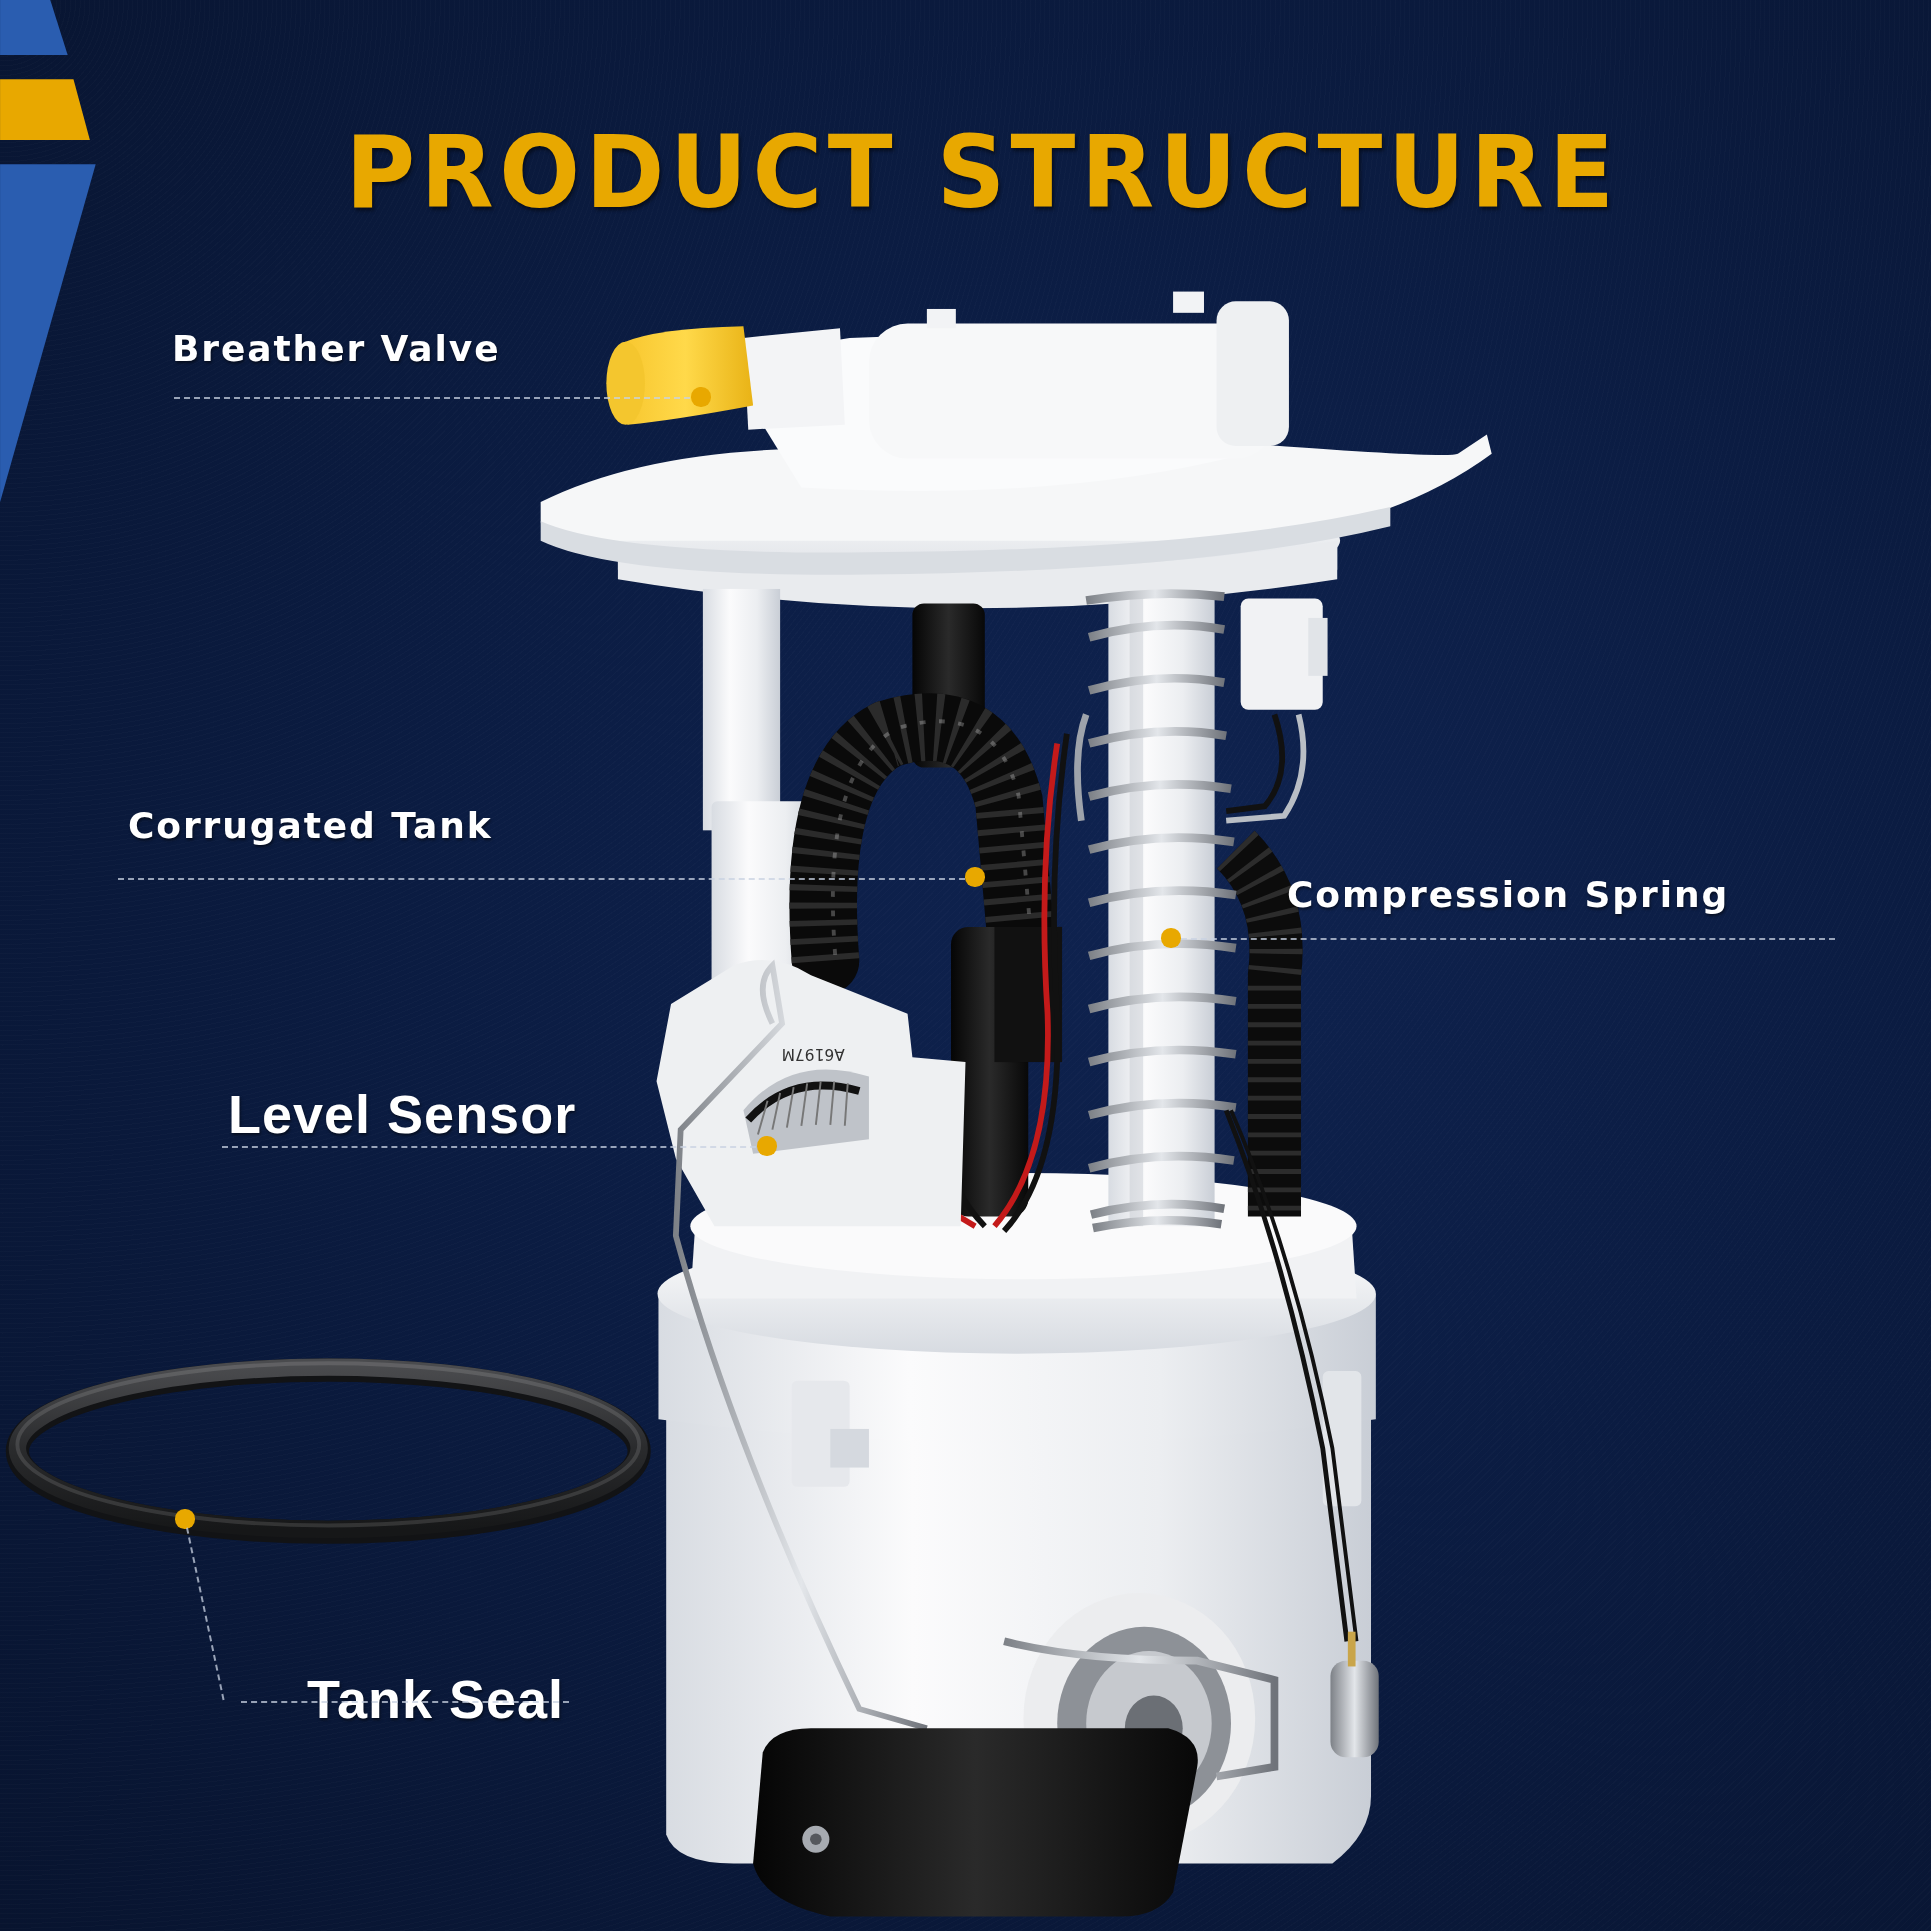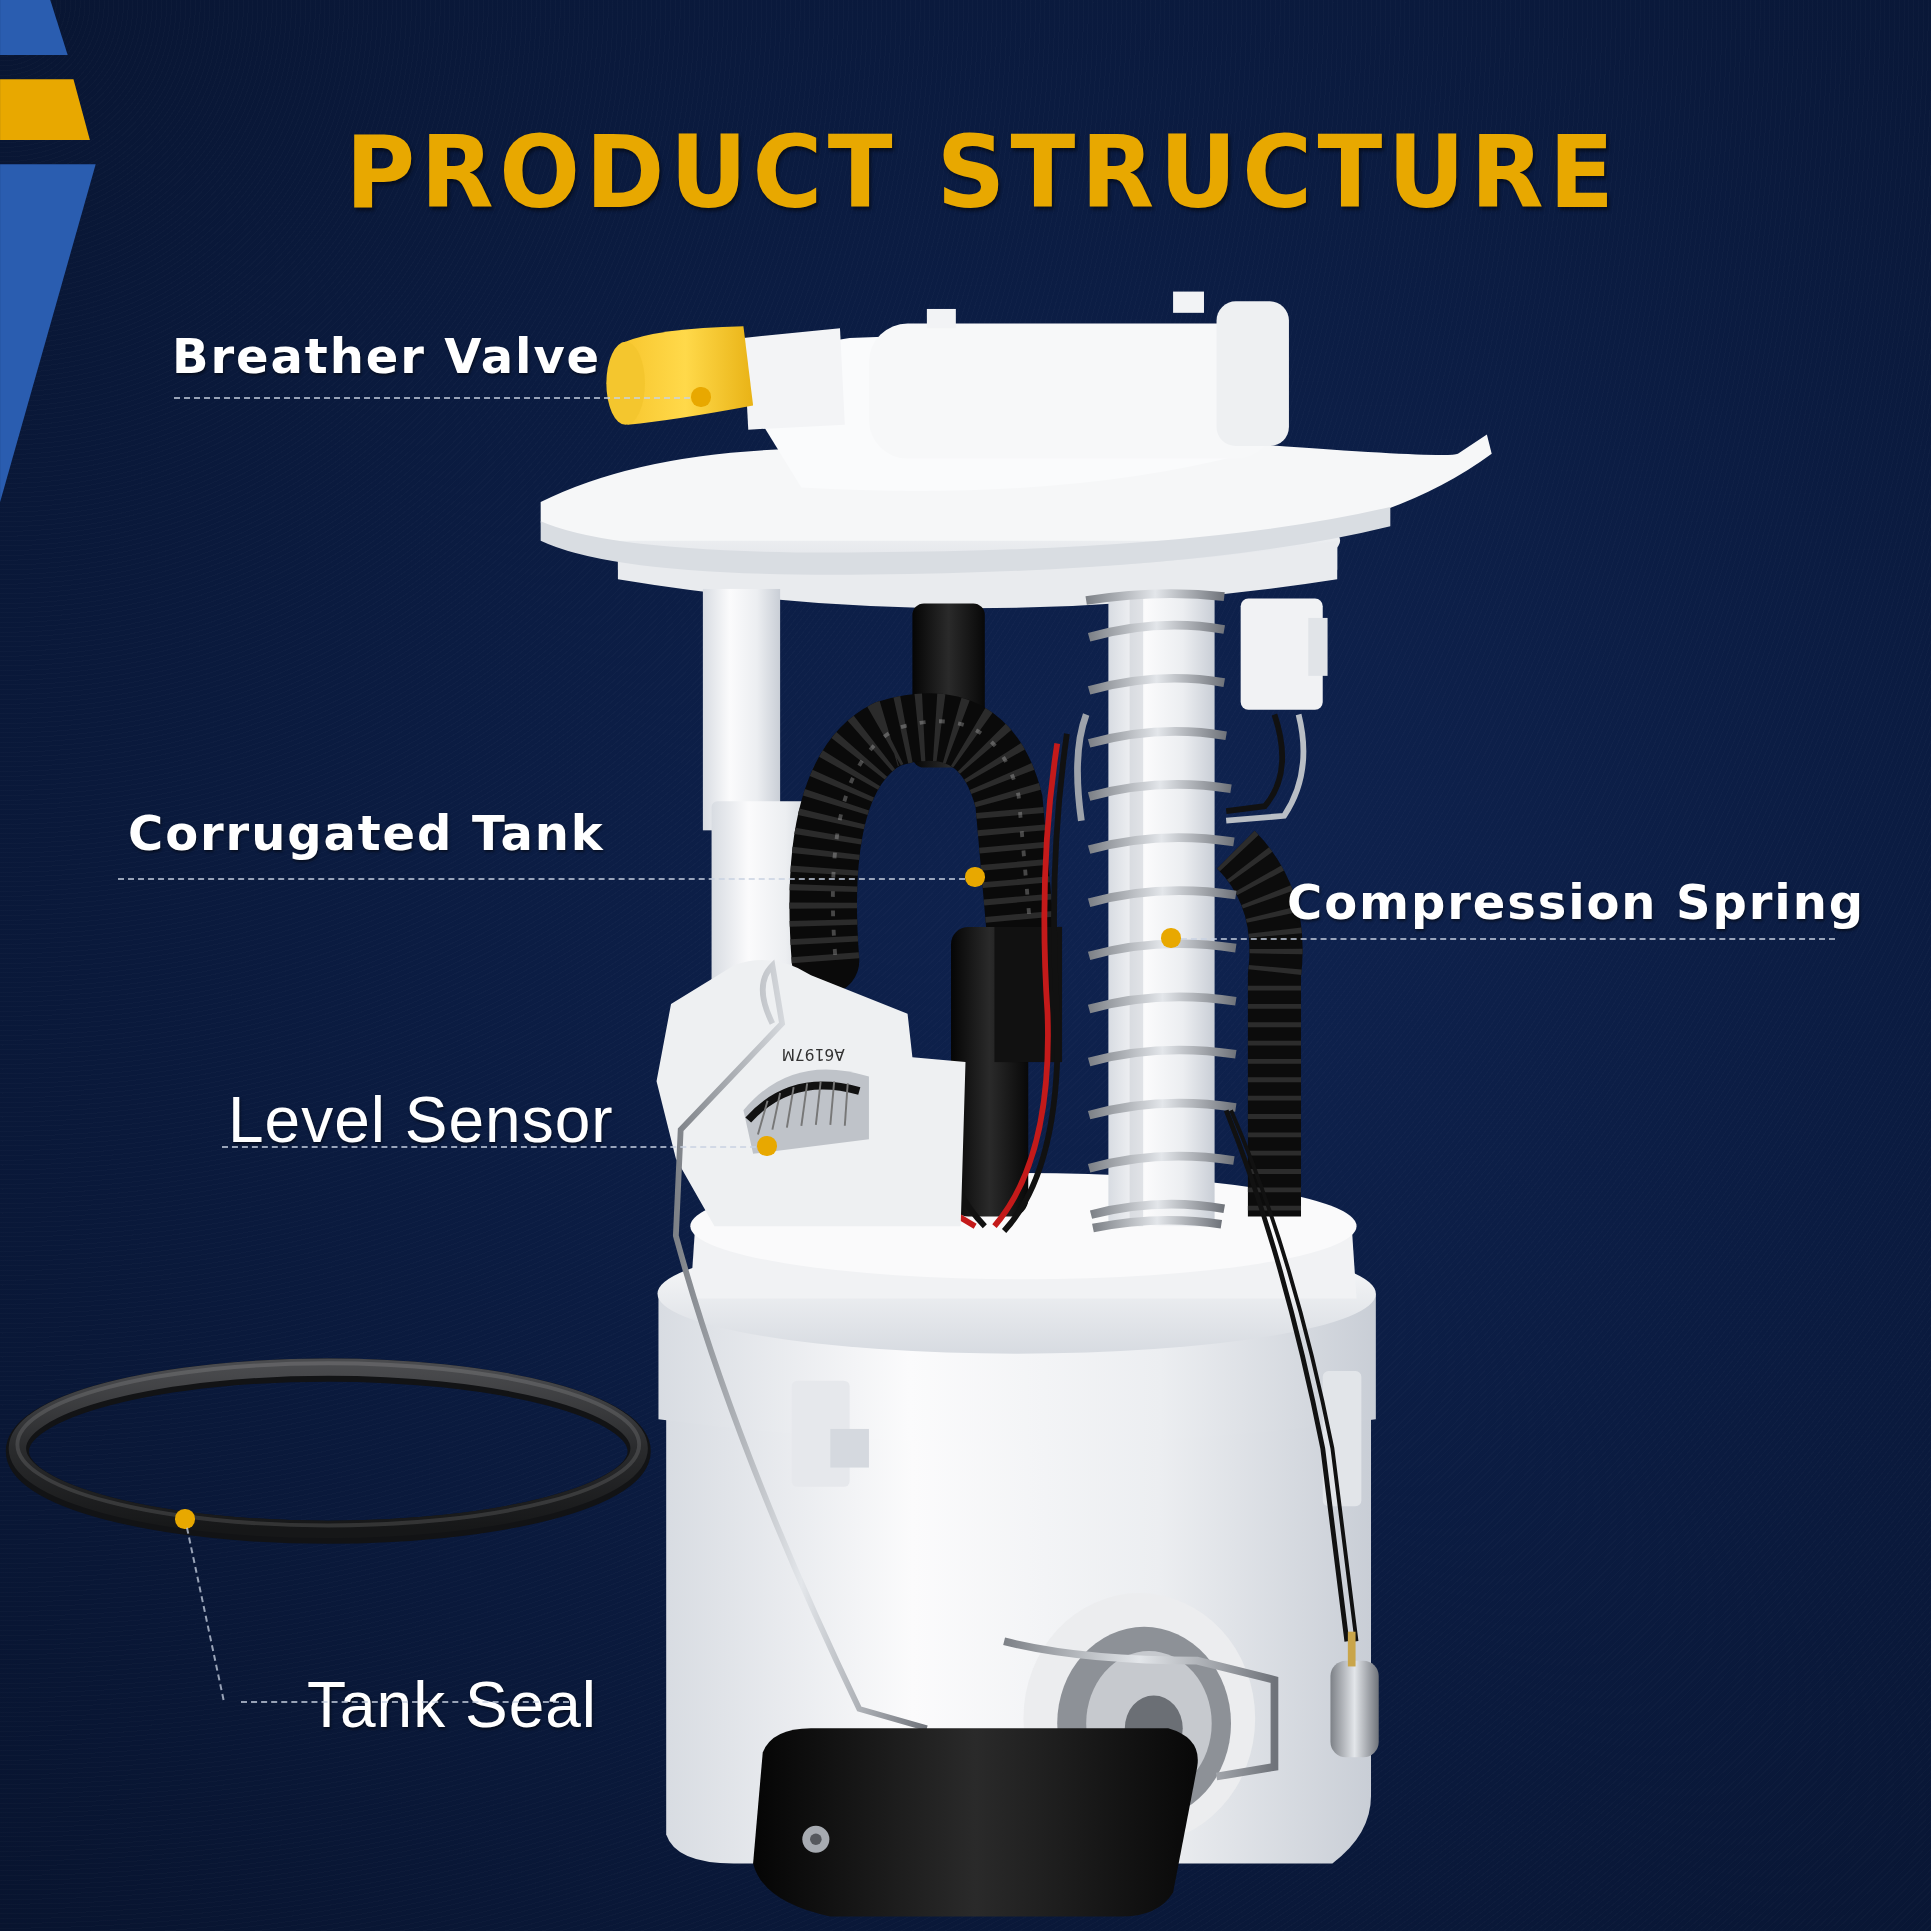--- a/index.html
+++ b/index.html
@@ -15,25 +15,25 @@
       pointer-events: none;
     }
     .deco { position: absolute; left: 0; top: 0; }
     .title {
       position: absolute; left: 0; width: 1965px; top: 114px; text-align: center;
       font-family: "DejaVu Sans", sans-serif; font-weight: bold; font-size: 100px;
       letter-spacing: 5.8px; transform: scaleX(0.95);
       text-shadow: 1.9px 2.9px 3.9px rgba(0,0,0,0.5);
     }
     .label {
-      position: absolute; color: #ffffff; font-weight: bold; font-size: 48px;
+      position: absolute; color: #ffffff; font-weight: bold; font-size: 36px;
       letter-spacing: 1.9px; white-space: nowrap;
       text-shadow: 1px 1.9px 2.9px rgba(0,0,0,0.5);
     }
-    .label.thin { font-weight: normal; font-family: "Liberation Sans", sans-serif; font-size: 64px; letter-spacing: 1px; }
+    .label.thin { font-weight: bold; font-family: "Liberation Sans", sans-serif; font-size: 54px; letter-spacing: 1px; }
     .leader { position: absolute; border-top: 2.9px dashed rgba(200,210,225,0.75); height: 0; }
     .leader-v { position: absolute; border-left: 2.9px dashed rgba(200,210,225,0.75); width: 0; transform-origin: top left; }
     .dot {
       position: absolute; width: 19.3px; height: 19.3px; border-radius: 50%;
       margin-left: -9.7px; margin-top: -9.7px;
     }
     .product { position: absolute; left: 0; top: 0; }
   </style>
 </head>
 <body>

